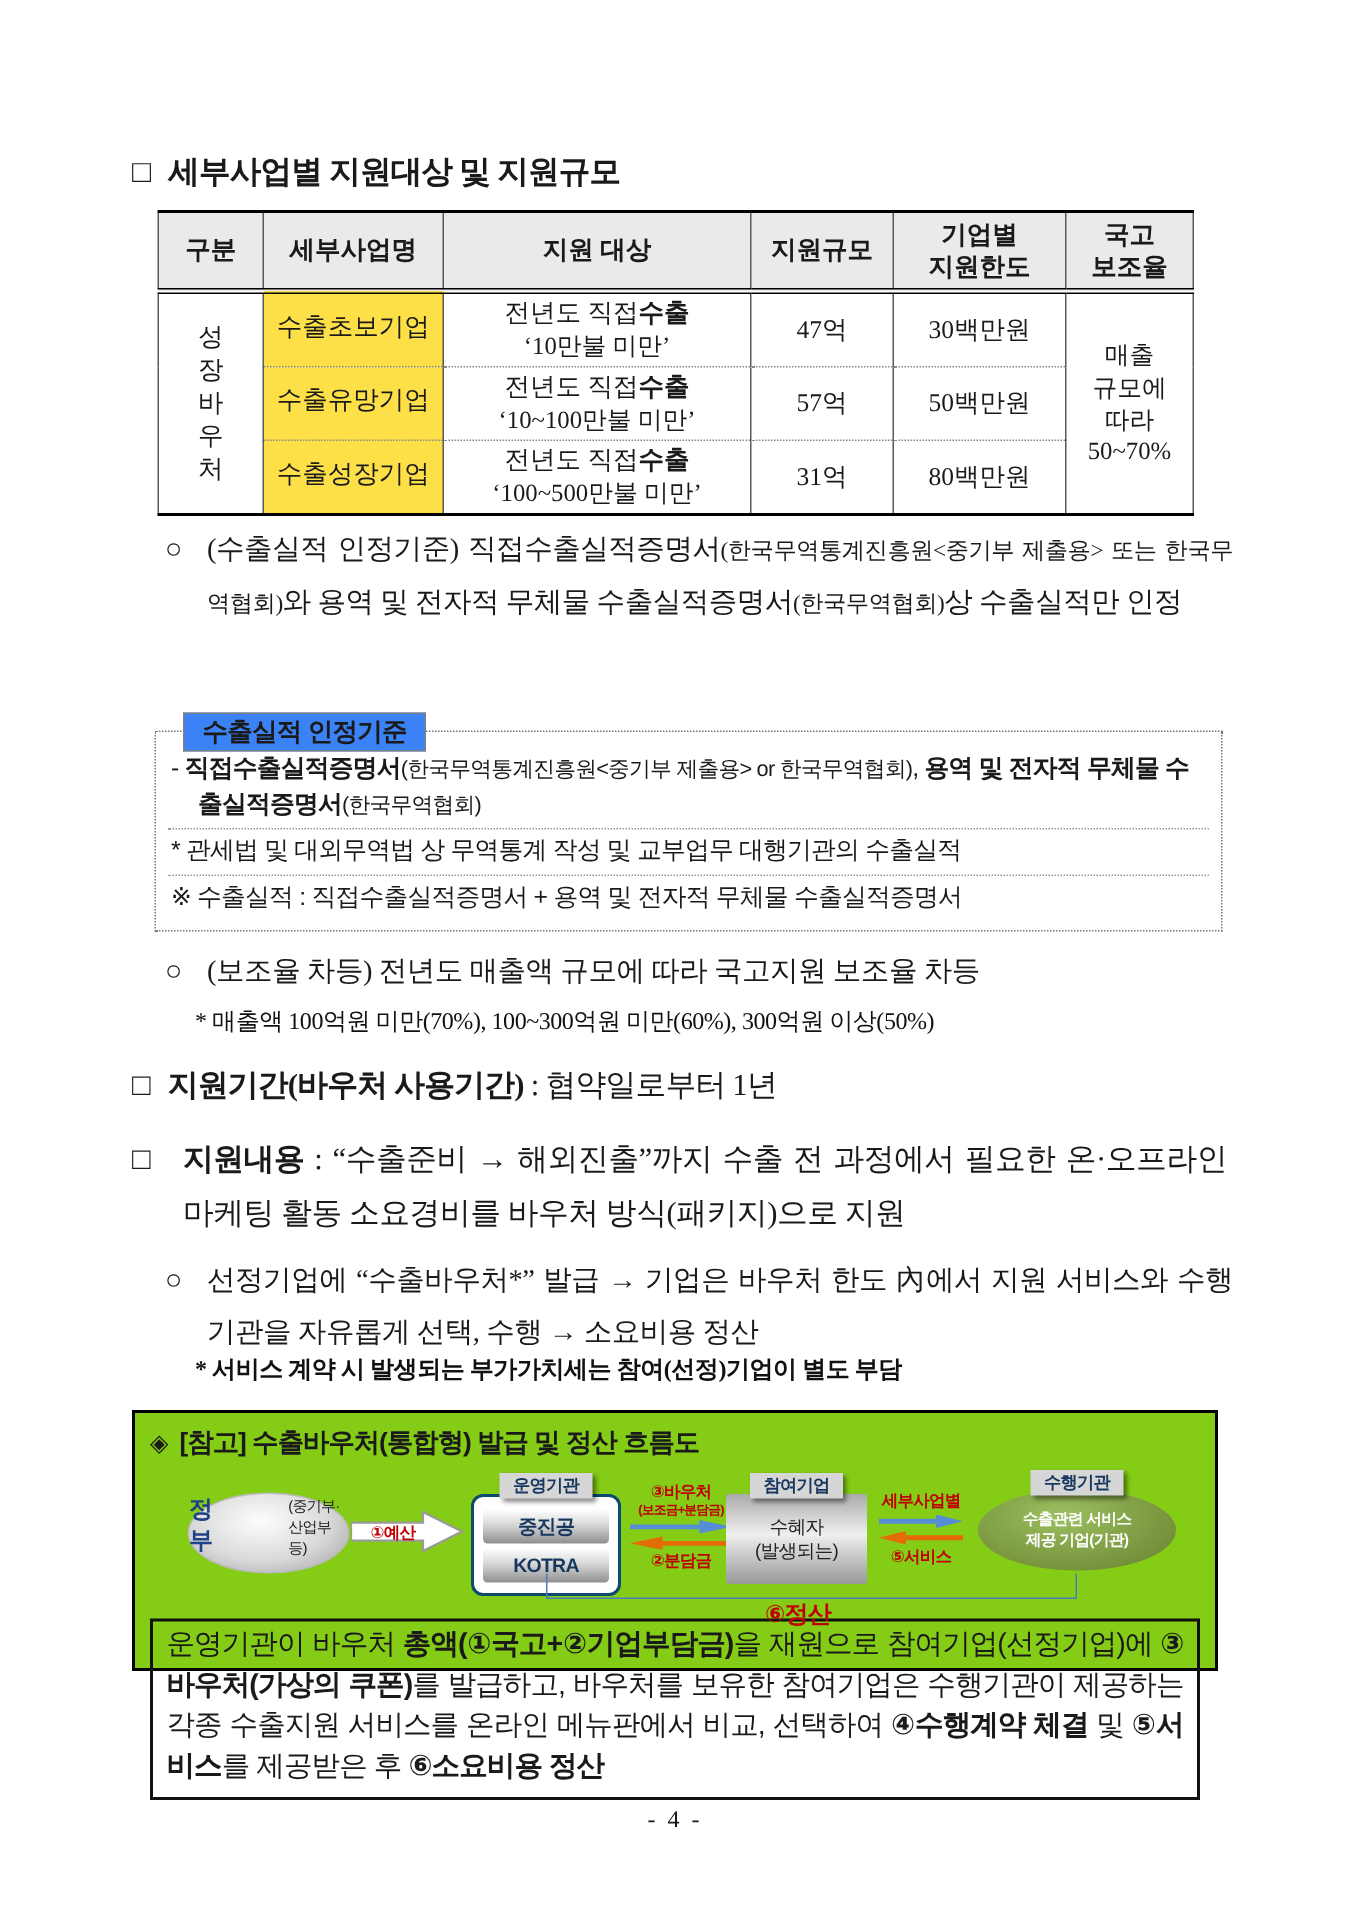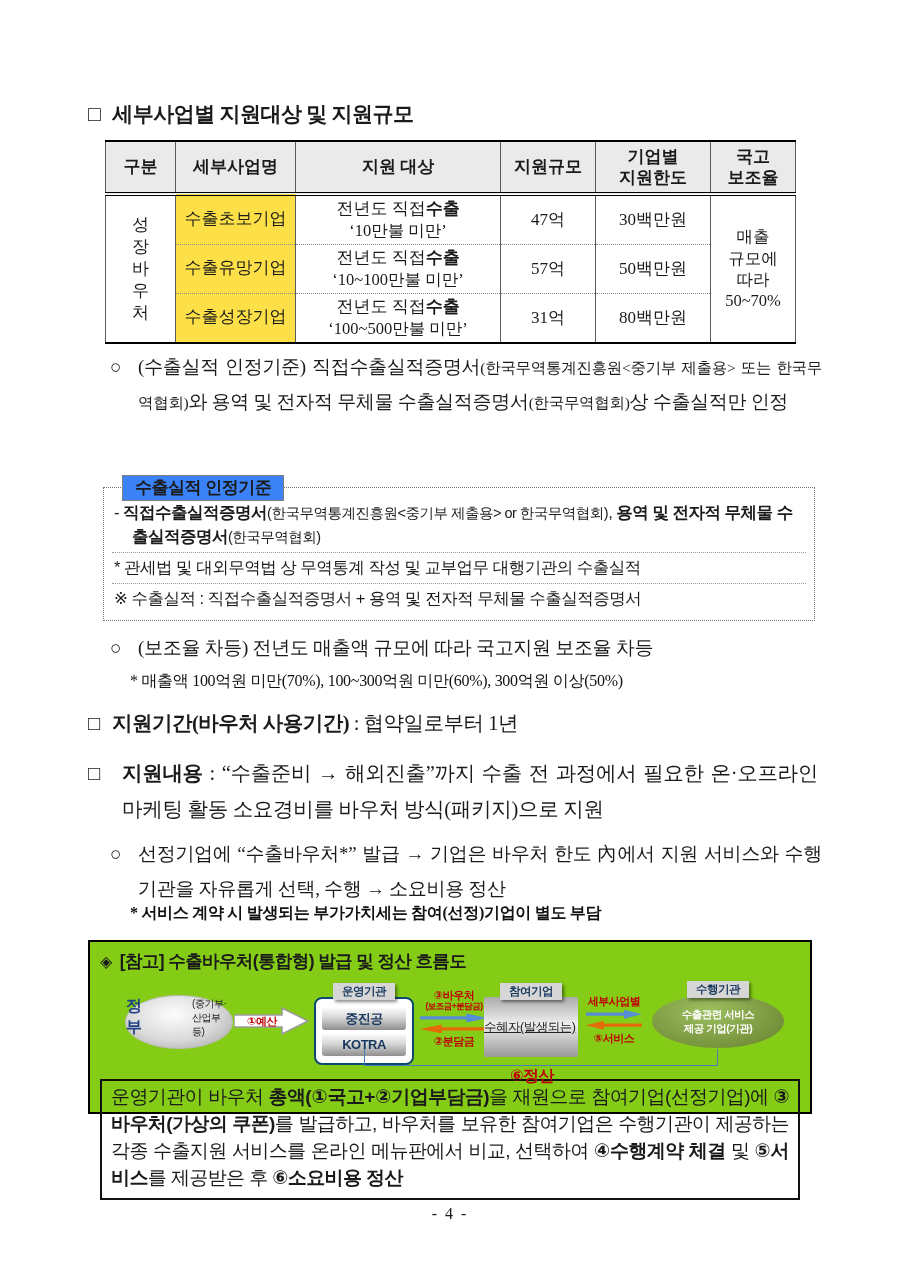--- a/index.html
+++ b/index.html
@@ -71,23 +71,23 @@
           background:linear-gradient(180deg,#ffffff 0%,#d8d8d8 45%,#8f8f8f 100%);
           color:#17375e;font-weight:bold;font-size:13px;}
   .flows{position:absolute;text-align:center;color:#c00000;font-weight:bold;font-size:11px;line-height:1.15;}
   .fl1{left:324px;top:12px;width:76px;}
   .fl2{left:490px;top:18px;width:64px;}
   .flows .tiny{font-size:8.5px;font-weight:bold;}
   .ar{height:9px;margin:2px 4px;}
   .ar.right{background:#558ed5;clip-path:polygon(0 32%,68% 32%,68% 0,100% 50%,68% 100%,68% 68%,0 68%);}
   .ar.left{background:#e36c09;clip-path:polygon(100% 32%,32% 32%,32% 0,0 50%,32% 100%,32% 68%,100% 68%);}
   .pt{left:392px;top:4px;width:94px;}
-  .ptbox{margin-top:-3px;height:60px;display:flex;flex-direction:row;align-items:center;
+  .ptbox{margin-top:-3px;height:60px;display:flex;flex-direction:column;align-items:center;justify-content:center;
          background:linear-gradient(180deg,#ababab 0%,#efefef 45%,#989898 100%);color:#222;
-         font-size:12.5px;line-height:1.3;border-radius:2px;text-decoration:underline;}
+         font-size:12.5px;line-height:1.3;border-radius:2px;}
   .pf{left:560px;top:2px;width:132px;}
   .pfell{margin-top:-4px;width:132px;height:54px;border-radius:50%;display:flex;align-items:center;justify-content:center;
          background:radial-gradient(ellipse at 42% 32%, #9cbf60 0%, #77933c 70%, #5f7a2c 100%);
          color:#fff;font-weight:bold;font-size:10.5px;line-height:1.35;white-space:pre-line;}
   .settle{position:absolute;left:272px;top:72px;width:352px;height:16px;
           border-left:1.6px solid #4a7ebb;border-right:1.6px solid #4a7ebb;border-bottom:1.6px solid #4a7ebb;}
   .settle-lbl{position:absolute;left:418px;top:89px;font-size:16px;font-weight:bold;color:#c00000;}
   .descbox{margin:6px 10px 0 10px;border:2px solid #111;padding:3px 9px 6px 9px;
            font-family:"Liberation Sans","DejaVu Sans",sans-serif;font-size:19px;letter-spacing:-0.6px;
            line-height:1.42;text-align:justify;}

